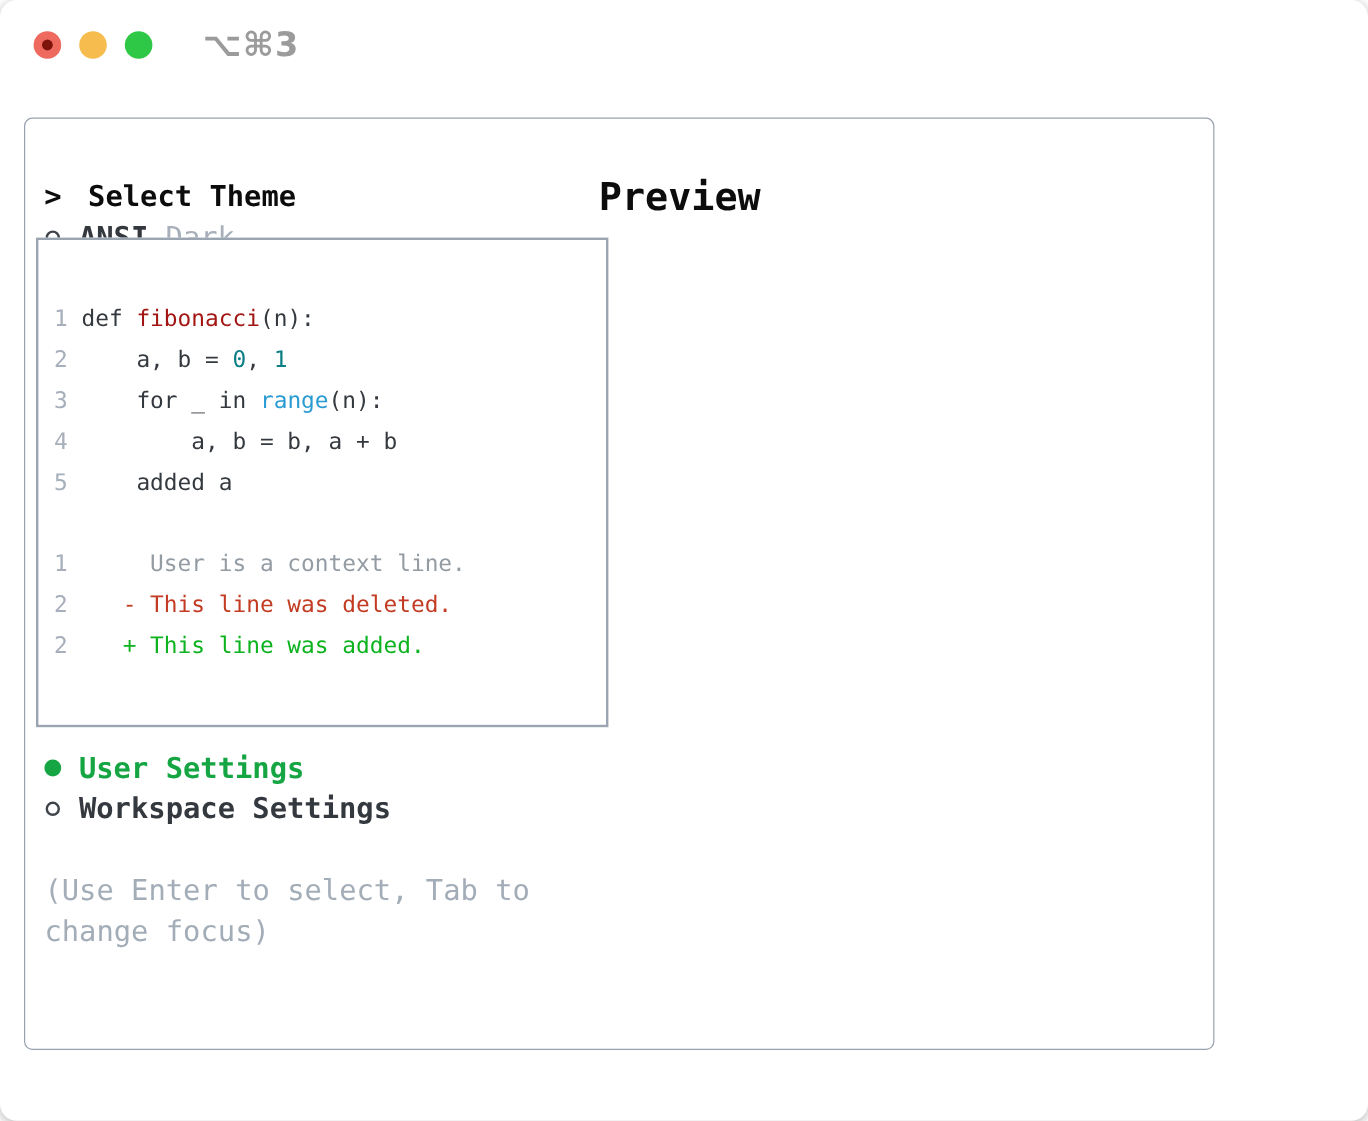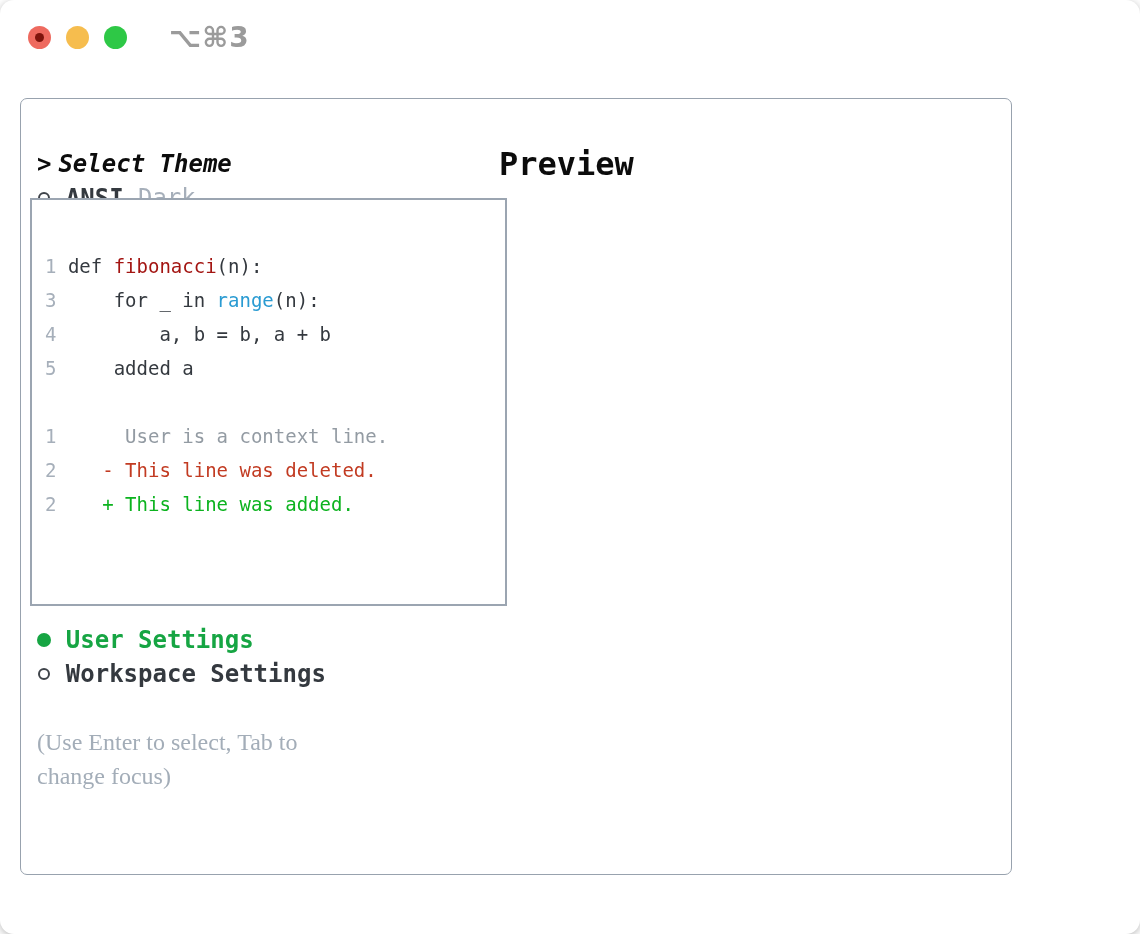--- a/index.html
+++ b/index.html
@@ -26,31 +26,31 @@
   .panel{position:absolute;left:20px;top:98px;width:992px;height:777px;
          box-sizing:border-box;border:1.5px solid var(--border-gray);
          border-radius:7px;background:#fff;}
 
   .left-col{position:absolute;left:16px;top:48px;}
   .row{height:34px;display:flex;align-items:center;
        font-size:24px;white-space:pre;color:var(--text-dark);}
   .row .slot{display:inline-flex;width:14.4px;justify-content:center;
              align-items:center;flex:none;}
   .prompt{font-weight:bold;color:#0c0c0c;}
-  .hdr{font-weight:bold;color:#0c0c0c;margin-left:7px;font-style:italic;}
+  .hdr{font-weight:bold;color:#0c0c0c;margin-left:22px;}
   .radio{width:12px;height:12px;border-radius:50%;
          border:2px solid #3f444a;box-sizing:border-box;}
   .radio.sel{width:14px;height:14px;border:none;background:var(--selection-green);}
   .iname{margin-left:14.4px;font-weight:bold;}
   .iname.green{color:var(--selection-green);}
   .variant{margin-left:14.4px;color:var(--muted-gray);}
   .spacer{height:34px;}
   .subhdr{color:#15171a;margin-left:28.8px;}
   .hint{margin-top:34px;font-size:24px;line-height:34px;
-        color:var(--hint-gray);white-space:pre-line;font-family:Liberation Serif, serif;}
+        color:var(--hint-gray);white-space:pre-line;}
 
   
   .right-col{position:absolute;left:478px;top:48px;}
   .pv-title{height:34px;display:flex;align-items:center;font-size:32px;
             font-weight:bold;color:#0c0c0c;}
   .pv-box{position:absolute;left:9px;top:99px;width:477px;height:408px;
           box-sizing:border-box;border:2px solid var(--pvborder-gray);
           background:#fff;padding:49px 0 0 13px;overflow:hidden;}
   .pline{height:34px;font-size:19px;line-height:34px;white-space:pre;}
   .seg-ln{color:var(--muted-gray);}
@@ -111,20 +111,21 @@
 change focus)</div>
     </div>
 
     <div class="right-col">
       <div class="pv-title">Preview</div>
     </div>
 
     <div class="pv-box">
       <div id="preview-lines">
           <div class="pline"><span class="seg-ln">1</span><span class="seg-plain"> def </span><span class="seg-func">fibonacci</span><span class="seg-plain">(n):</span></div>
+          <div class="pline"><span class="seg-ln">2</span><span class="seg-plain">     a, b = </span><span class="seg-num">0</span><span class="seg-plain">, </span><span class="seg-num">1</span></div>
           <div class="pline"><span class="seg-ln">3</span><span class="seg-plain">     for _ in </span><span class="seg-builtin">range</span><span class="seg-plain">(n):</span></div>
           <div class="pline"><span class="seg-ln">4</span><span class="seg-plain">         a, b = b, a + b</span></div>
           <div class="pline"><span class="seg-ln">5</span><span class="seg-plain">     added a</span></div>
           <div class="pline"> </div>
           <div class="pline"><span class="seg-ln">1</span><span class="seg-context">      User is a context line.</span></div>
           <div class="pline"><span class="seg-ln">2</span><span class="seg-deleted">    - This line was deleted.</span></div>
           <div class="pline"><span class="seg-ln">2</span><span class="seg-added">    + This line was added.</span></div>
         </div>
     </div>
 

